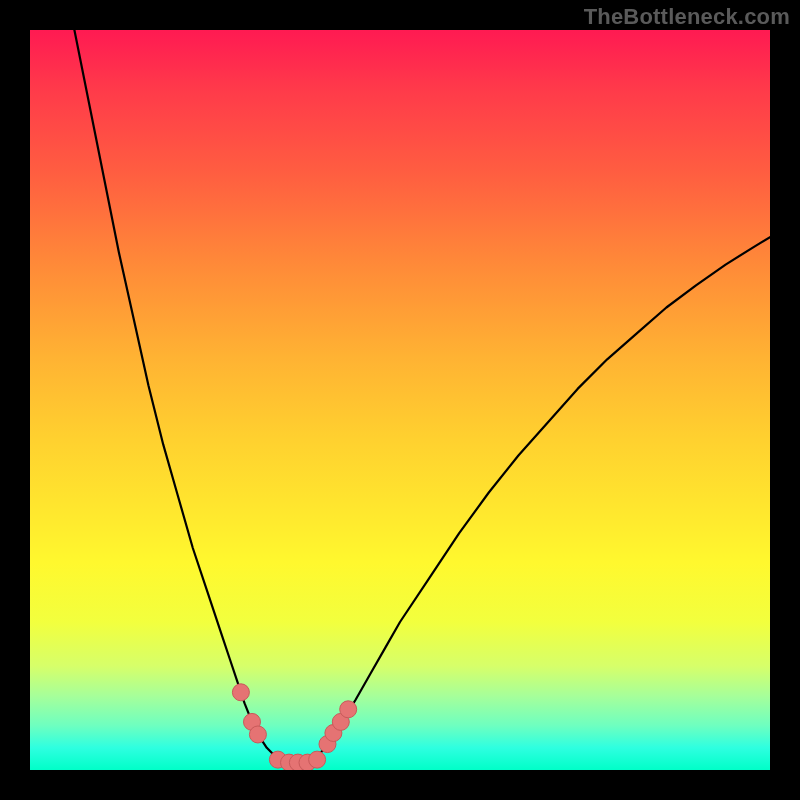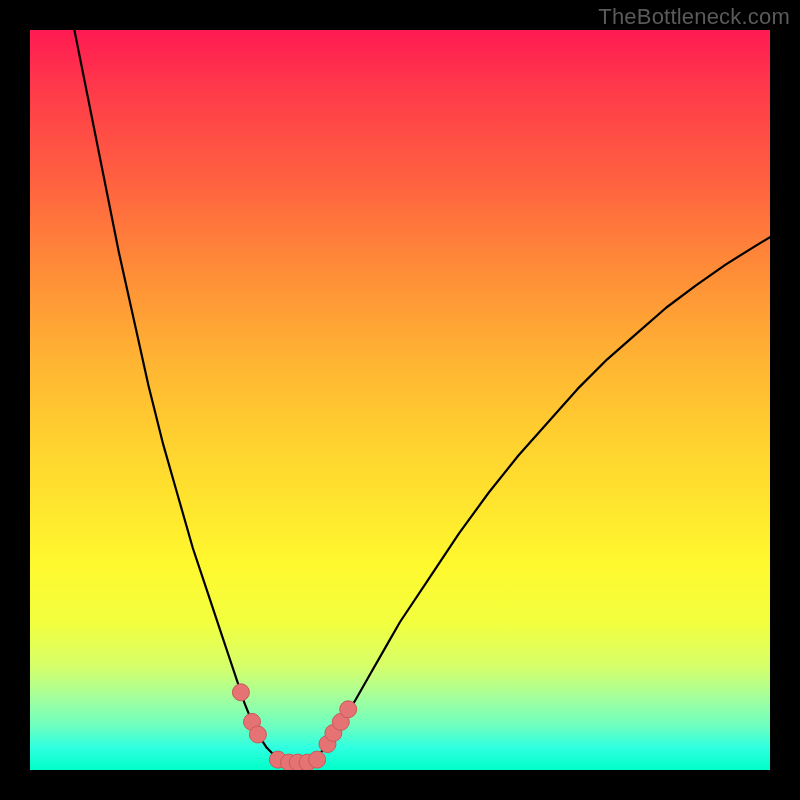--- a/index.html
+++ b/index.html
@@ -44,21 +44,21 @@
     position: absolute;
     left: 0; top: 0;
     width: 740px; height: 740px;
   }
   .watermark {
     position: absolute;
     top: 4px;
     right: 10px;
     color: #5a5a5a;
     font-size: 22px;
-    font-weight: 400;
+    font-weight: 700;
     letter-spacing: 0.2px;
     user-select: none;
   }
 </style>
 </head>
 <body>
 
 <div class="frame">
   <div class="plot">
     <svg class="curves" viewBox="0 0 740 740" preserveAspectRatio="none">

